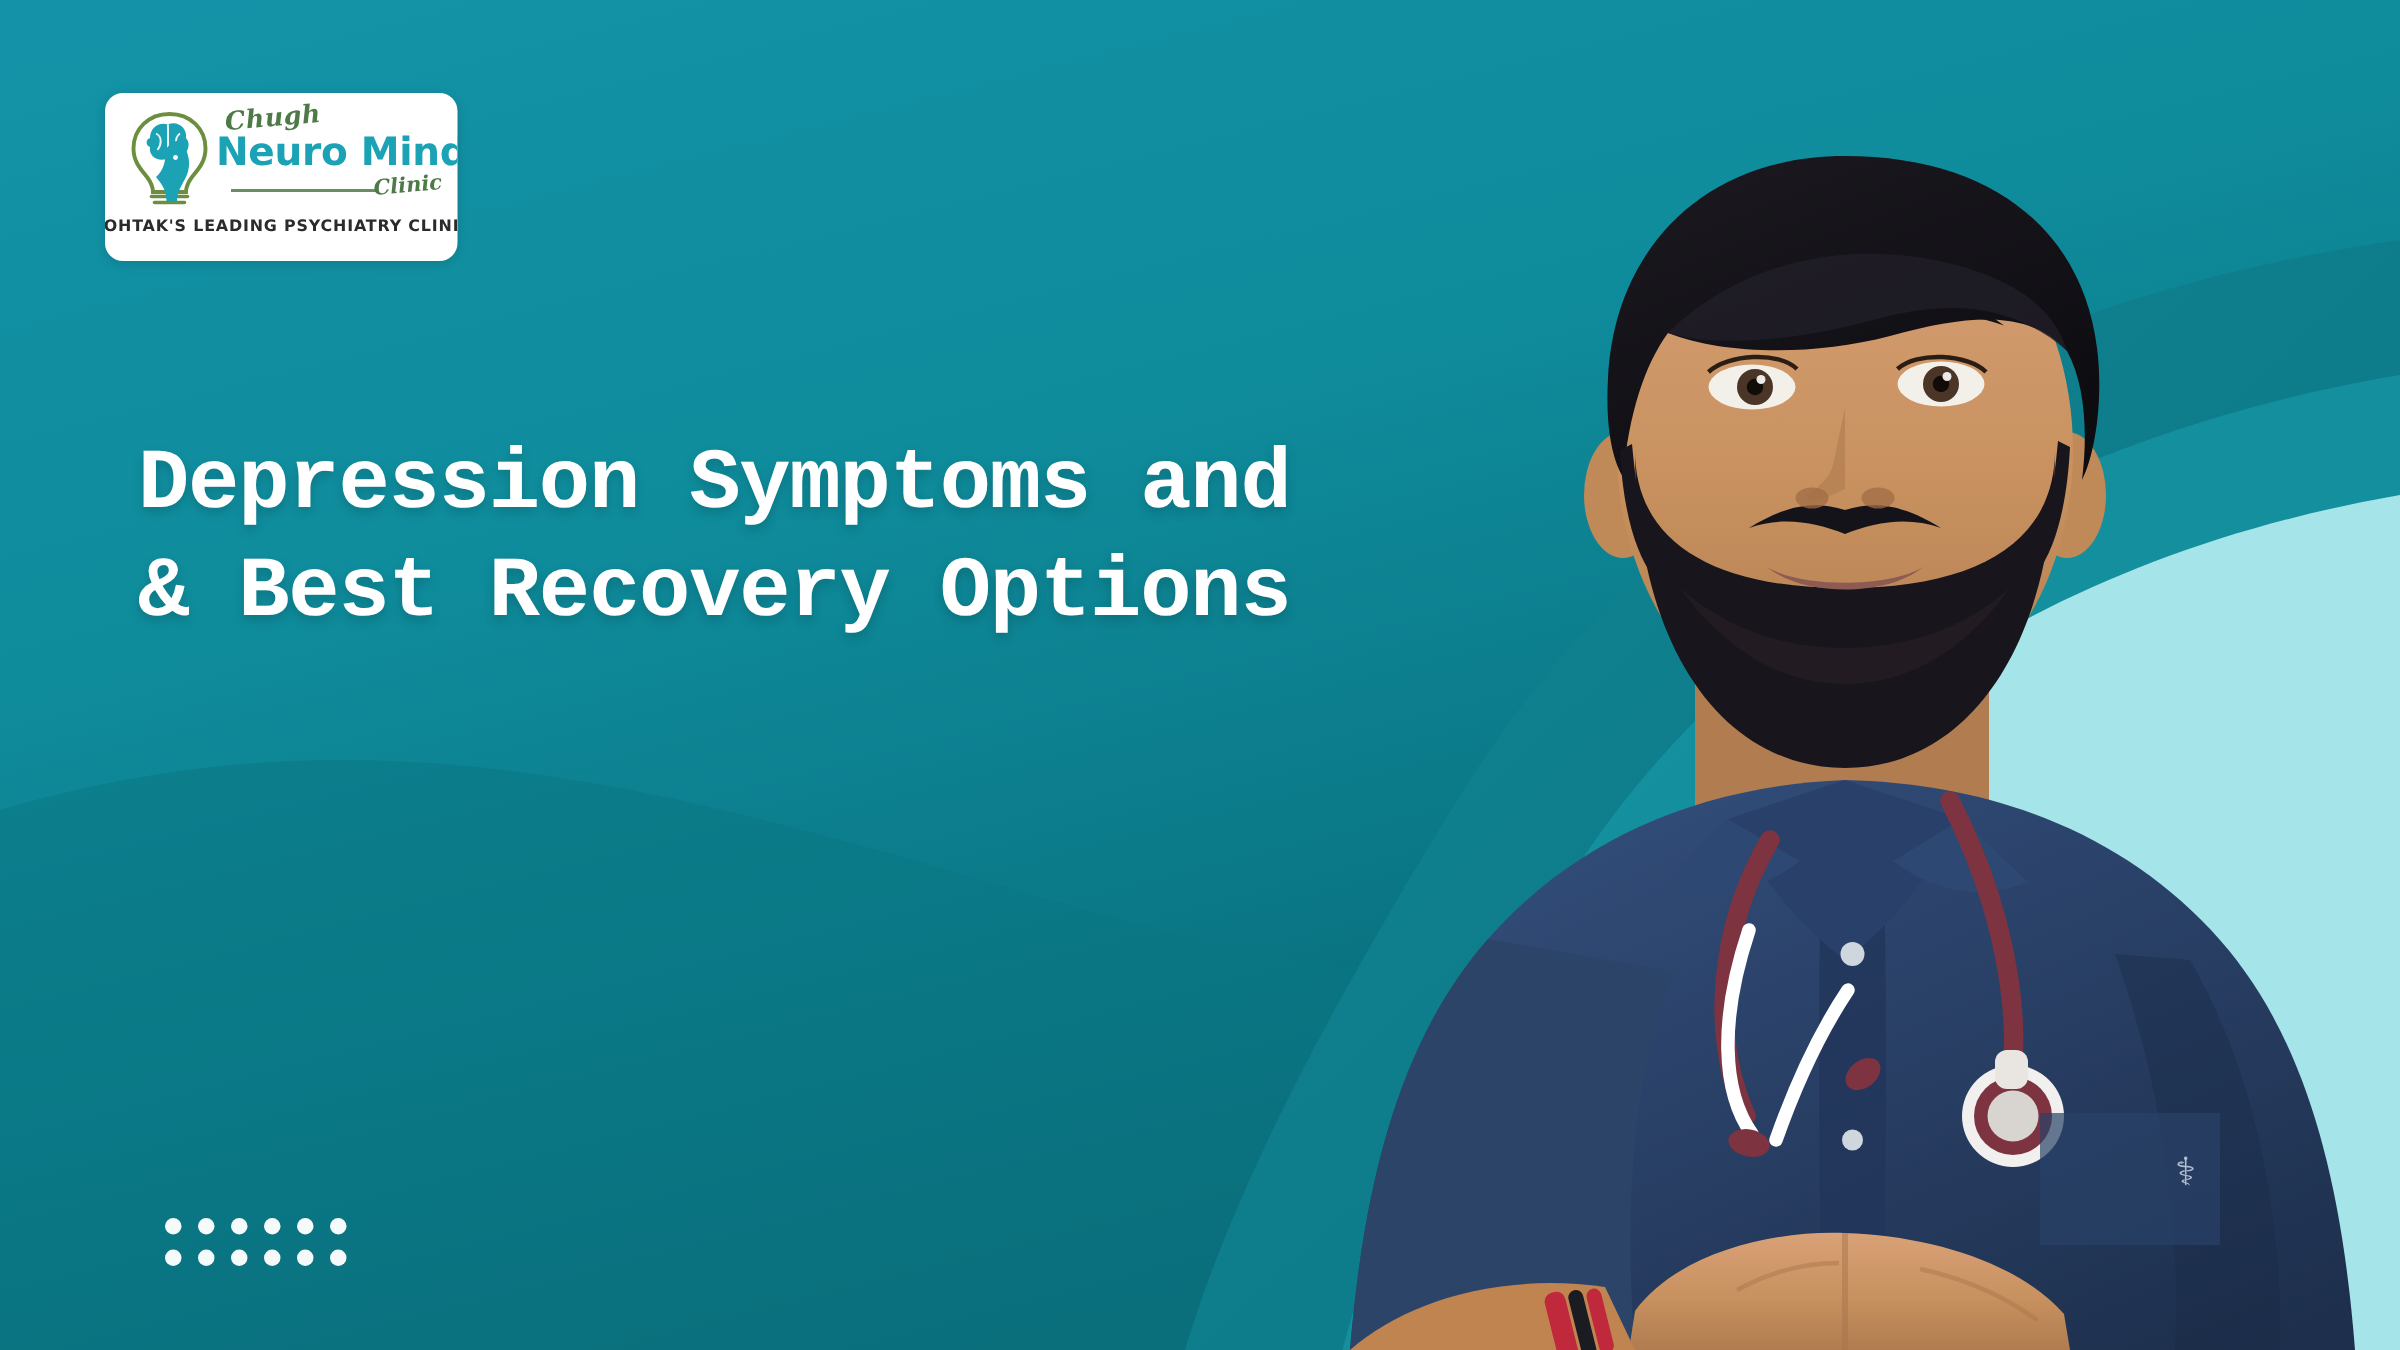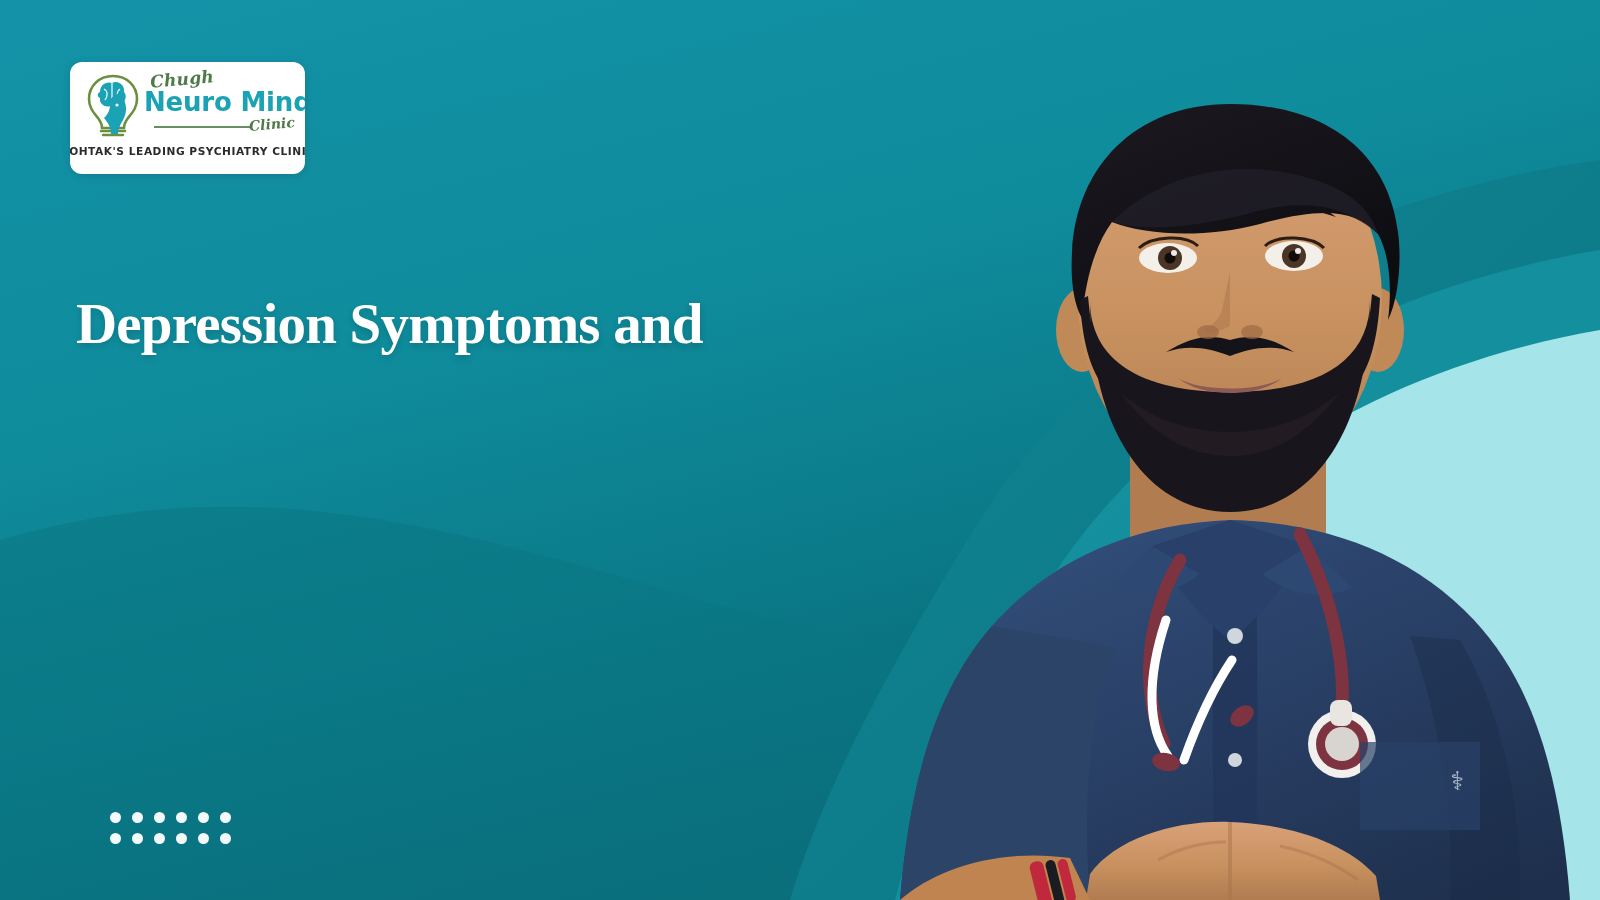--- a/index.html
+++ b/index.html
@@ -75,24 +75,24 @@
     font-size:10.6px;
     color:#2b2b2b;
     letter-spacing:0.55px;
     white-space:nowrap;
     margin-top:3px;
   }
 
   
   .headline {
     position:absolute;
-    left:76px; top:288px;
+    left:92px; top:288px;
     width:900px;
     color:#ffffff;
-    font-family:Liberation Serif, serif;
+    font-family:Liberation Mono, monospace;
     font-weight:700;
     font-size:57px;
     line-height:72px;
     letter-spacing:-0.8px;
     text-shadow:0 3px 7px rgba(0,0,0,0.17);
   }
   .headline .ln { display:block; white-space:nowrap; }
 
   
   .dots {
@@ -308,20 +308,21 @@
         <span class="logo-main">Neuro Mind</span>
         <span class="logo-rule"></span>
         <span class="logo-clinic">Clinic</span>
       </span>
     </div>
     <div class="logo-tag">ROHTAK'S LEADING PSYCHIATRY CLINIC</div>
   </div>
 
   <h1 class="headline">
     <span class="ln">Depression Symptoms and</span>
+    <span class="ln">&amp; Best Recovery Options</span>
   </h1>
 
   <div class="dots">
     <i></i>
       <i></i>
       <i></i>
       <i></i>
       <i></i>
       <i></i>
     <i></i>

